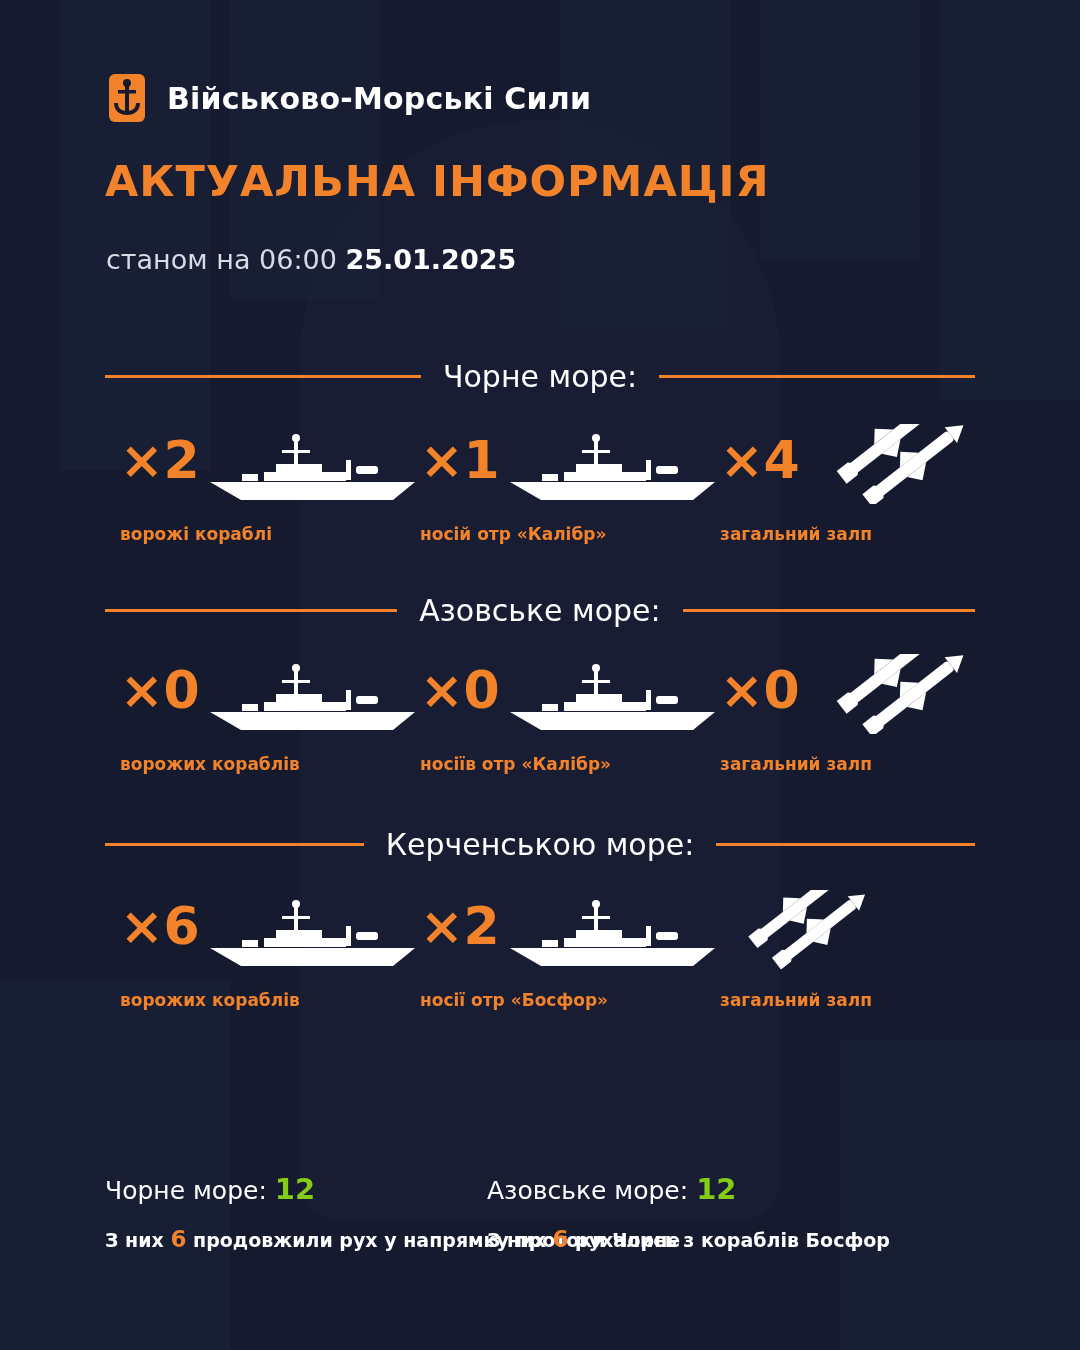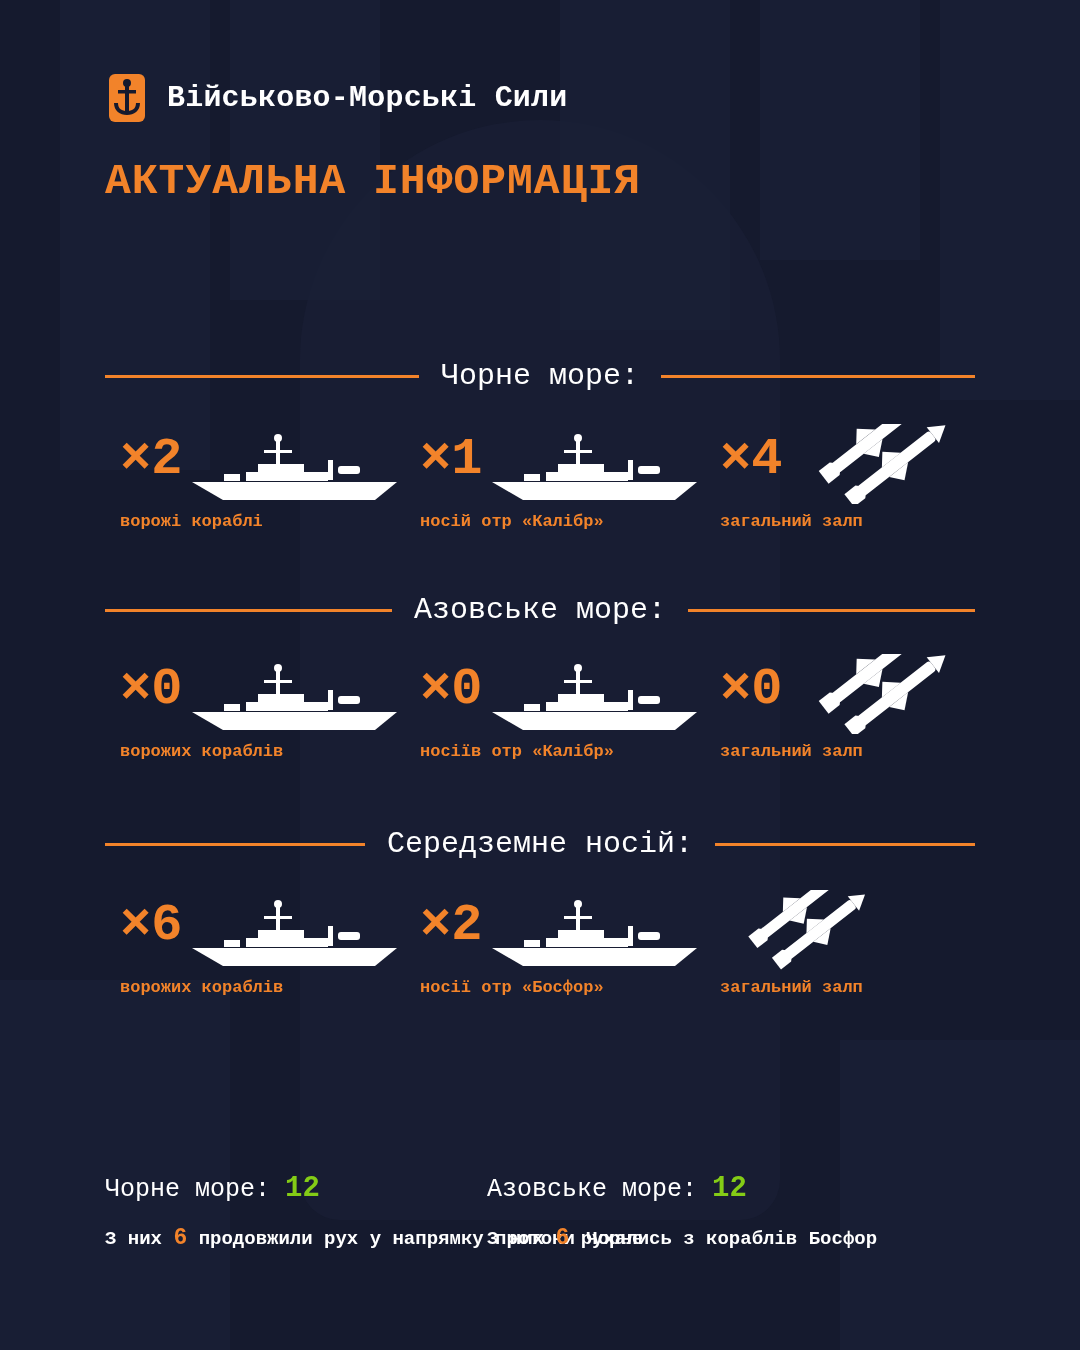--- a/index.html
+++ b/index.html
@@ -12,21 +12,21 @@
     position:relative;
   }
   
   .bg-wrap{position:absolute;inset:0;overflow:hidden;}
   .bg-anchor{
     position:absolute;left:300px;top:120px;width:480px;height:1100px;
     background:#1a2037;border-radius:240px 240px 40px 40px;opacity:.6;
   }
   .bg-bar{position:absolute;background:#1a2037;opacity:.75;}
 
-  .page{position:relative;z-index:2;width:1080px;height:994px;font-family:Liberation Mono, monospace;}
+  .page{position:relative;z-index:2;width:1080px;height:994px;}
 
   
   .brand{
     position:absolute;left:105px;top:72px;display:flex;align-items:center;gap:18px;
   }
   .brand .logo{width:44px;height:52px;}
   .brand .brand-title{
     font-size:30px;font-weight:bold;letter-spacing:.2px;color:#ffffff;
   }
   .headline{
@@ -49,21 +49,21 @@
 
   
   .stat{position:absolute;width:300px;}
   .stat .row{display:flex;align-items:flex-end;gap:6px;height:86px;}
   .stat .num{
     font-size:52px;font-weight:bold;color:#f2832a;line-height:1;
     white-space:nowrap;padding-bottom:18px;
   }
   .stat .art{flex:1;display:flex;align-items:flex-end;justify-content:flex-start;}
   .stat .cap{
-    margin-top:8px;font-size:17px;font-weight:bold;color:#f2832a;white-space:nowrap;
+    margin-top:20px;font-size:17px;font-weight:bold;color:#f2832a;white-space:nowrap;
   }
   svg{display:block;}
 
   
   .footer-title{
     position:absolute;left:105px;top:1075px;width:600px;
     font-size:27px;color:#ffffff;line-height:1.35;
   }
   .foot-col{position:absolute;}
   .foot-head{font-size:25px;color:#ffffff;}
@@ -96,20 +96,24 @@
           <rect x="20" y="14" width="4" height="28"></rect>
           <rect x="13" y="18" width="18" height="3.5"></rect>
           <path d="M9 31 c0 8 6 12 13 12 s13-4 13-12 h-4 c0 6-4 8-9 8 s-9-2-9-8 z"></path>
         </g>
       </svg>
     </span>
     <span class="brand-title">Військово-Морські Сили</span>
   </div>
 
   <div class="headline">АКТУАЛЬНА ІНФОРМАЦІЯ</div>
+  <div class="subline">
+    <span>станом на 06:00</span>
+    <span class="date">25.01.2025</span>
+  </div>
 
   <div class="section-head" style="top:358px;">
     <span class="rule"></span>
     <span class="section-title">Чорне море:</span>
     <span class="rule"></span>
   </div>
 
   <div class="stat" style="left:120px;top:418px;">
     <div class="row">
       <span class="num">×2</span>
@@ -253,21 +257,21 @@
             </g>
           </g>
         </svg>
       </span>
     </div>
     <div class="cap">загальний залп</div>
   </div>
 
   <div class="section-head" style="top:826px;">
     <span class="rule"></span>
-    <span class="section-title">Середземне носій:</span>
+    <span class="section-title">Керченською море:</span>
     <span class="rule"></span>
   </div>
 
   <div class="stat" style="left:120px;top:884px;">
     <div class="row">
       <span class="num">×6</span>
       <span class="art">
         <svg width="215" height="70" viewBox="0 0 215 70">
           <g fill="#ffffff">
             <rect x="88" y="6" width="4" height="30"></rect>

